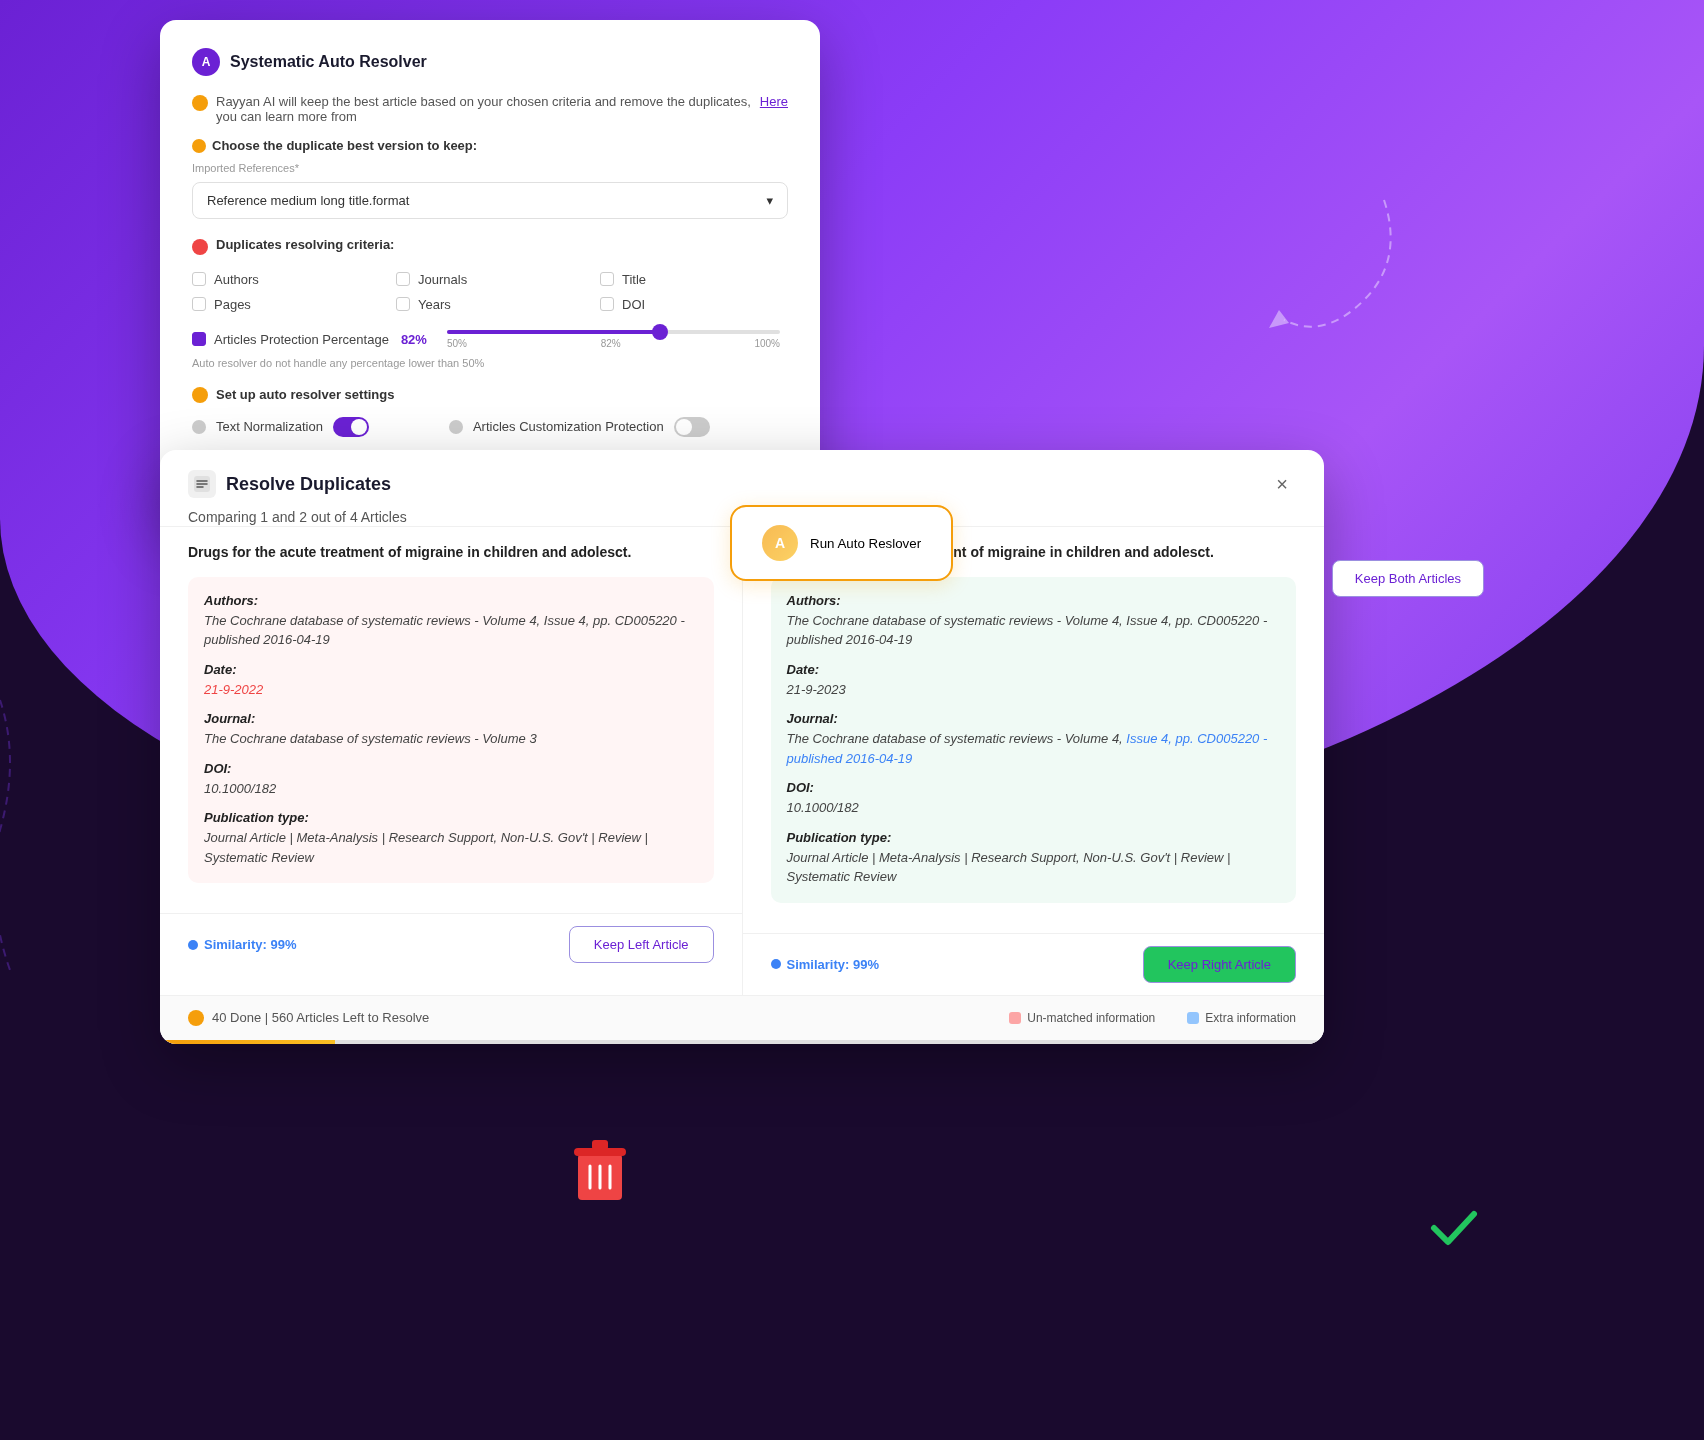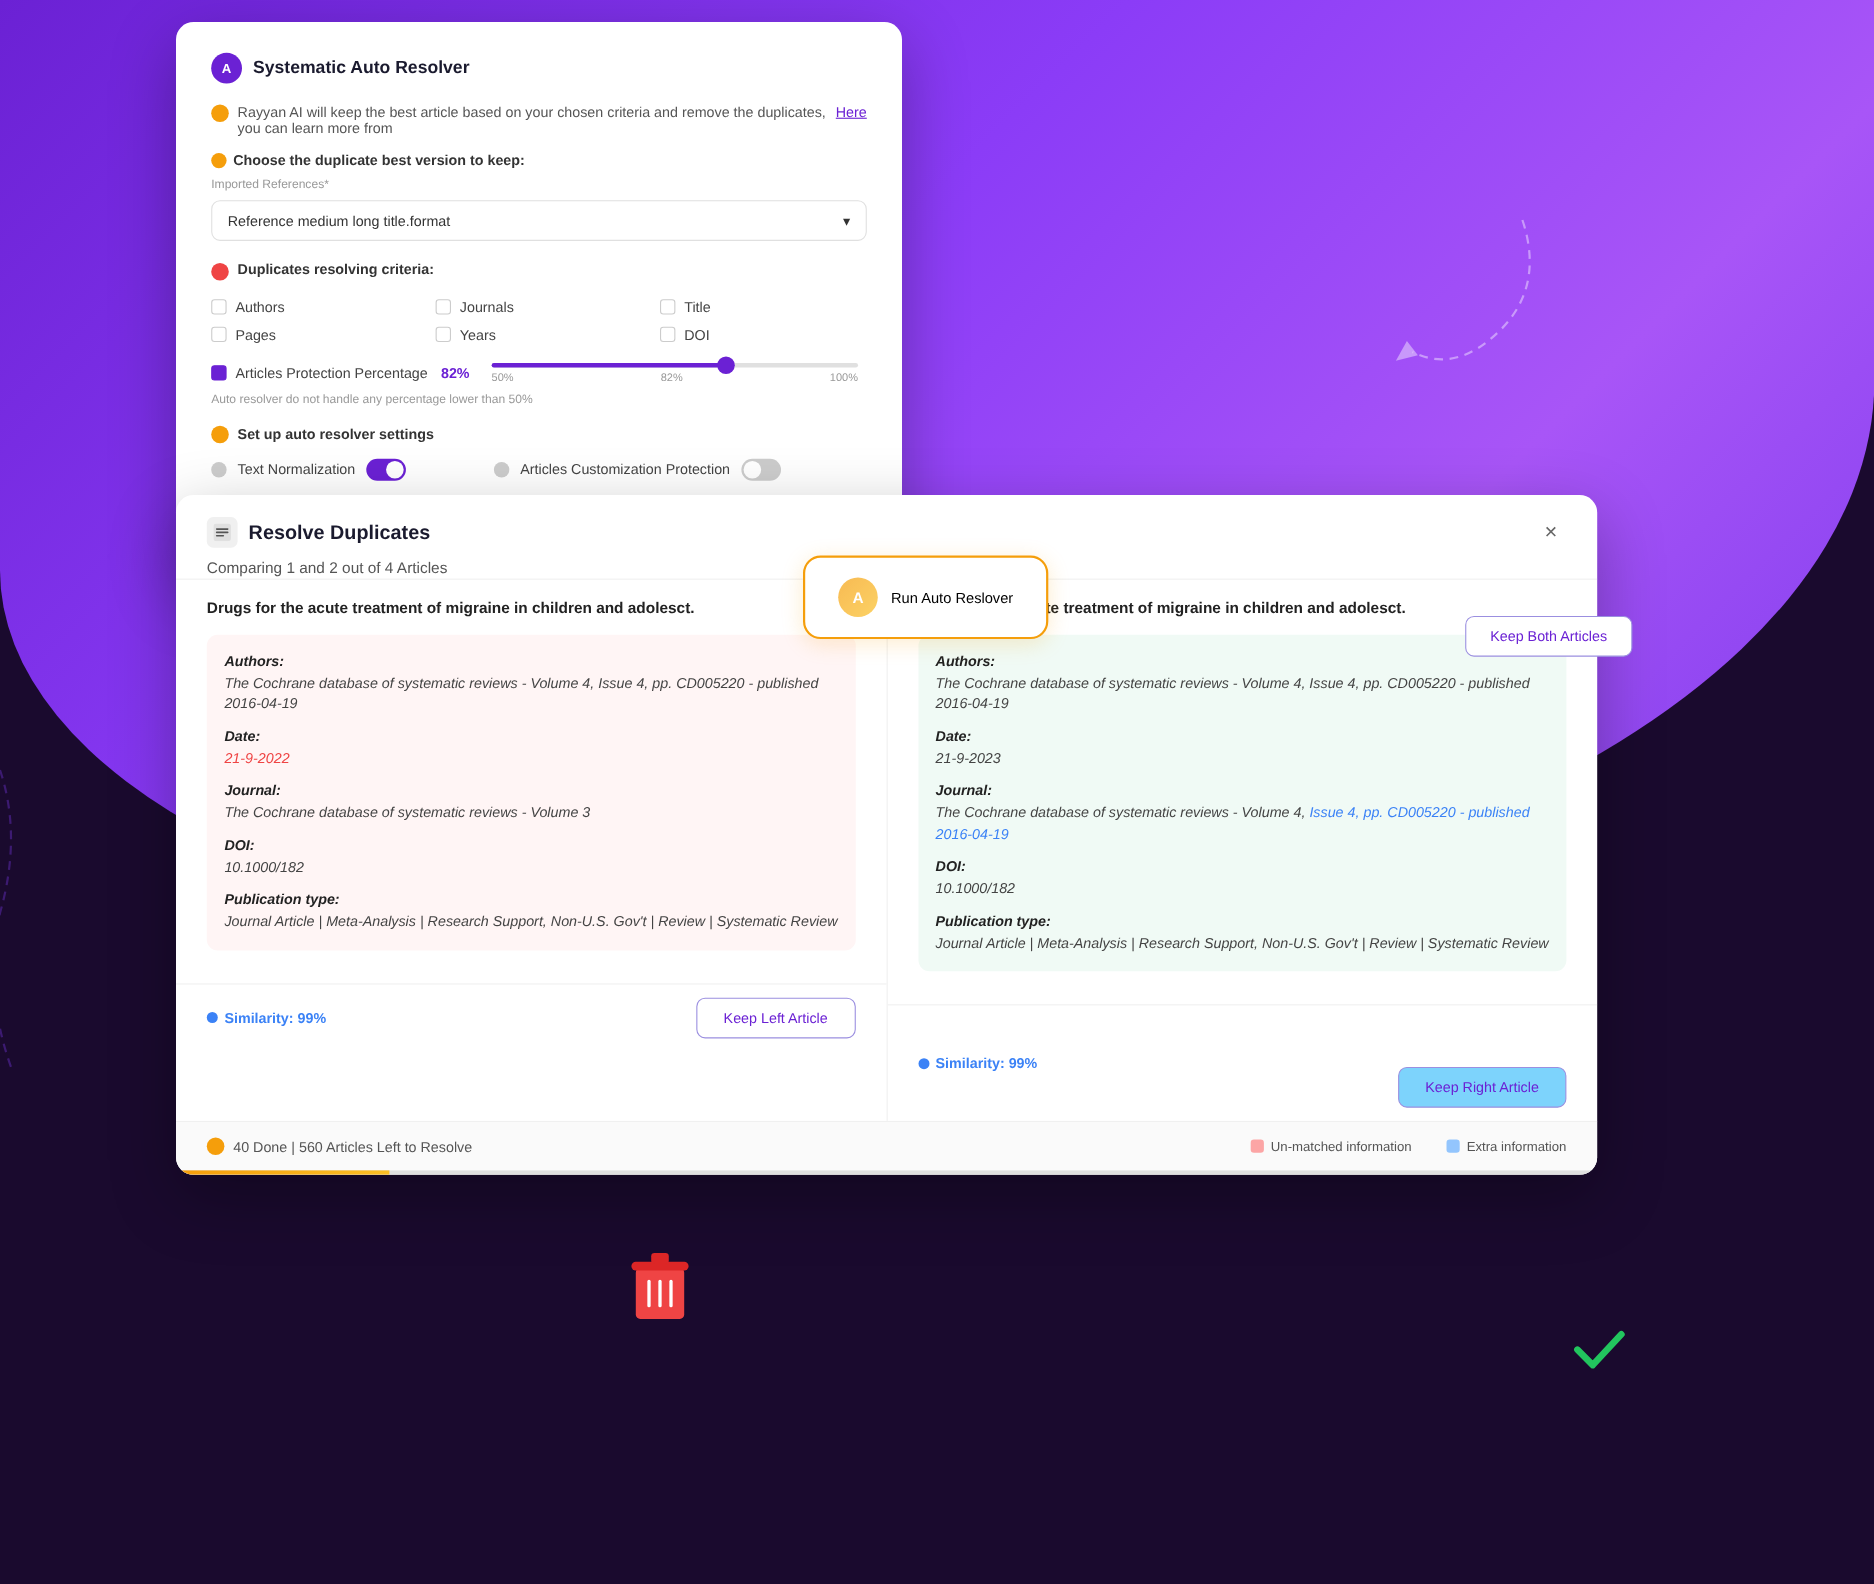--- a/index.html
+++ b/index.html
@@ -314,21 +314,21 @@
       font-size: 14px;
       cursor: pointer;
       font-weight: 600;
     }
 
     
     .resolve-panel {
       position: absolute;
       top: 450px;
       left: 160px;
-      width: 1292px;
+      width: 1164px;
       background: #fff;
       border-radius: 16px;
       box-shadow: 0 20px 60px rgba(0,0,0,0.3);
       z-index: 10;
       overflow: hidden;
     }
 
     .resolve-panel-header {
       display: flex;
       align-items: center;
@@ -454,23 +454,22 @@
     }
 
     .btn-keep-left {
       border: 1.5px solid #9b8fe0;
       background: white;
       color: #6b21d4;
     }
 
     .btn-keep-right {
       border: 1.5px solid #9b8fe0;
-      background: #7dd3fc;
+      background: #22c55e;
       color: #6b21d4;
-      margin-top: 44px;
     }
 
     .auto-resolver-btn {
       display: flex;
       align-items: center;
       gap: 12px;
       padding: 18px 30px;
       background: white;
       border: 2.5px solid #f59e0b;
       border-radius: 16px;

